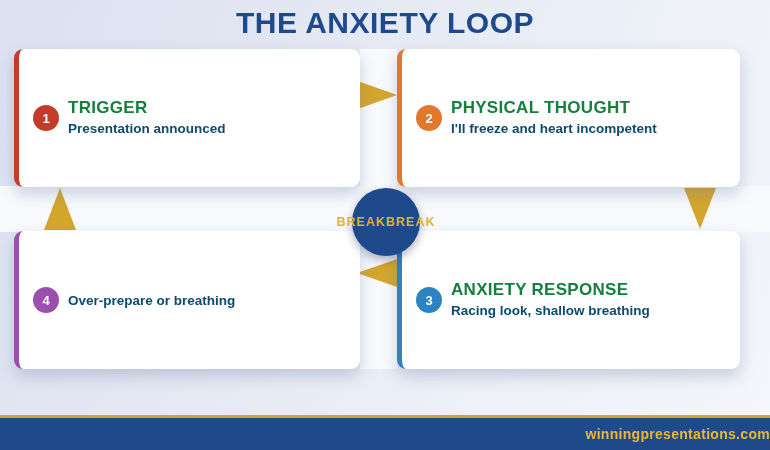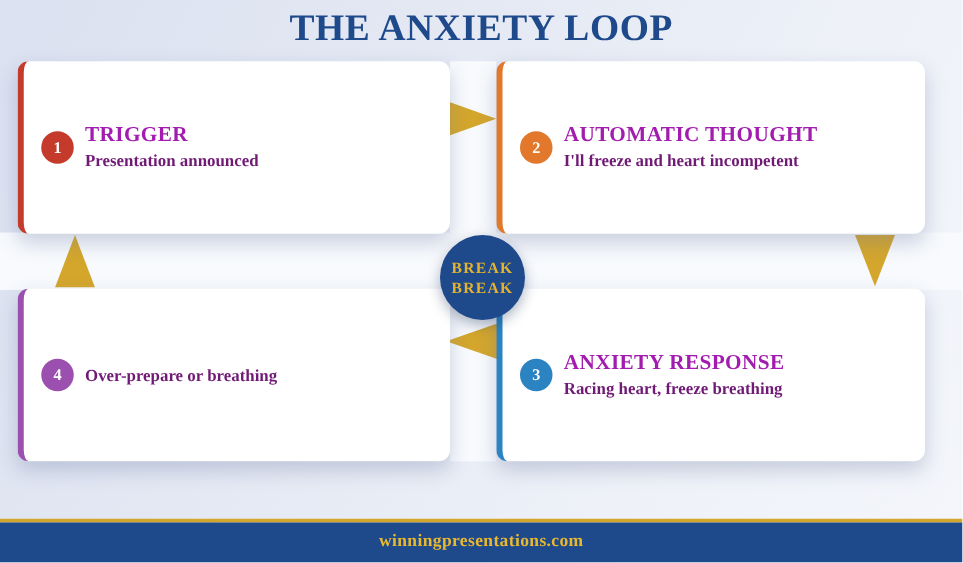--- a/index.html
+++ b/index.html
@@ -1,20 +1,20 @@
 <!DOCTYPE html>
 <html><head>
 <meta charset="utf-8">
 <style>
   html,body{margin:0;padding:0;}
   .stage{
     position:relative;
     width:770px;height:450px;
     overflow:hidden;
-    font-family:Liberation Serif, serif;
+    font-family:Liberation Sans, sans-serif;
     background:linear-gradient(118deg,#dbe1f0 0%,#e3e8f3 35%,#eef1f8 70%,#f4f6fb 100%);
   }
   .page-title{
     position:absolute;top:6px;left:0;width:770px;
     margin:0;text-align:center;
     font-size:30px;font-weight:800;letter-spacing:.5px;
     color:#1e4a8c;
   }
   
   .track-h{position:absolute;left:0;top:186px;width:770px;height:46px;background:#f8fafd;}
@@ -36,43 +36,43 @@
     flex:0 0 auto;width:26px;height:26px;border-radius:50%;
     display:flex;align-items:center;justify-content:center;
     color:#ffffff;font-size:13px;font-weight:800;
     margin-right:9px;
   }
   .badge-1{background:#c43b2b;}
   .badge-2{background:#e2782b;}
   .badge-3{background:#2b83c1;}
   .badge-4{background:#9b4fae;}
   .card-text{display:flex;flex-direction:column;}
-  .card-title{font-size:17px;font-weight:800;letter-spacing:.3px;color:#a21caf;line-height:1.1;}
-  .card-desc{font-size:13.5px;font-weight:600;color:#701a75;margin-top:3px;line-height:1.2;}
+  .card-title{font-size:17px;font-weight:800;letter-spacing:.3px;color:#15803d;line-height:1.1;}
+  .card-desc{font-size:13.5px;font-weight:600;color:#0c4a6e;margin-top:3px;line-height:1.2;}
   
   .arrow{position:absolute;display:block;}
   .arrow-right{left:355px;top:80px;}
   .arrow-down{left:684px;top:188px;}
   .arrow-left{left:357px;top:258px;}
   .arrow-up{left:44px;top:188px;}
   
   .break-badge{
     position:absolute;left:352px;top:188px;width:68px;height:68px;
     border-radius:50%;background:#1e4a8c;
-    display:flex;flex-direction:column;align-items:center;justify-content:center;
+    display:flex;flex-direction:row;align-items:center;justify-content:center;
     box-shadow:0 4px 10px rgba(20,40,80,.35);
   }
   .break-badge span{
     color:#e3b32f;font-size:12.5px;font-weight:800;letter-spacing:1px;line-height:1.3;
   }
   
   .footer-line{position:absolute;left:0;top:415px;width:770px;height:3px;background:#d4a62c;}
   .footer-bar{
     position:absolute;left:0;top:418px;width:770px;height:32px;
-    background:#1e4a8c;display:flex;align-items:center;justify-content:center;
+    background:#1e4a8c;display:flex;align-items:center;justify-content:flex-end;
   }
   .footer-bar span{color:#e9b831;font-size:14px;font-weight:700;letter-spacing:.3px;}
 </style>
 </head>
 <body>
 
 <div class="stage">
 
   <h1 class="page-title">THE ANXIETY LOOP</h1>
 
@@ -96,30 +96,30 @@
     <span class="badge badge-1">1</span>
     <div class="card-text">
       <div class="card-title">TRIGGER</div>
       <div class="card-desc">Presentation announced</div>
     </div>
   </div>
 
   <div class="card card-2">
     <span class="badge badge-2">2</span>
     <div class="card-text">
-      <div class="card-title">AUTOMATIC THOUGHT</div>
+      <div class="card-title">PHYSICAL THOUGHT</div>
       <div class="card-desc">I'll freeze and heart incompetent</div>
     </div>
   </div>
 
   <div class="card card-3">
     <span class="badge badge-3">3</span>
     <div class="card-text">
       <div class="card-title">ANXIETY RESPONSE</div>
-      <div class="card-desc">Racing heart, freeze breathing</div>
+      <div class="card-desc">Racing look, shallow breathing</div>
     </div>
   </div>
 
   <div class="card card-4">
     <span class="badge badge-4">4</span>
     <div class="card-text">
       <div class="card-desc">Over-prepare or breathing</div>
     </div>
   </div>
 

